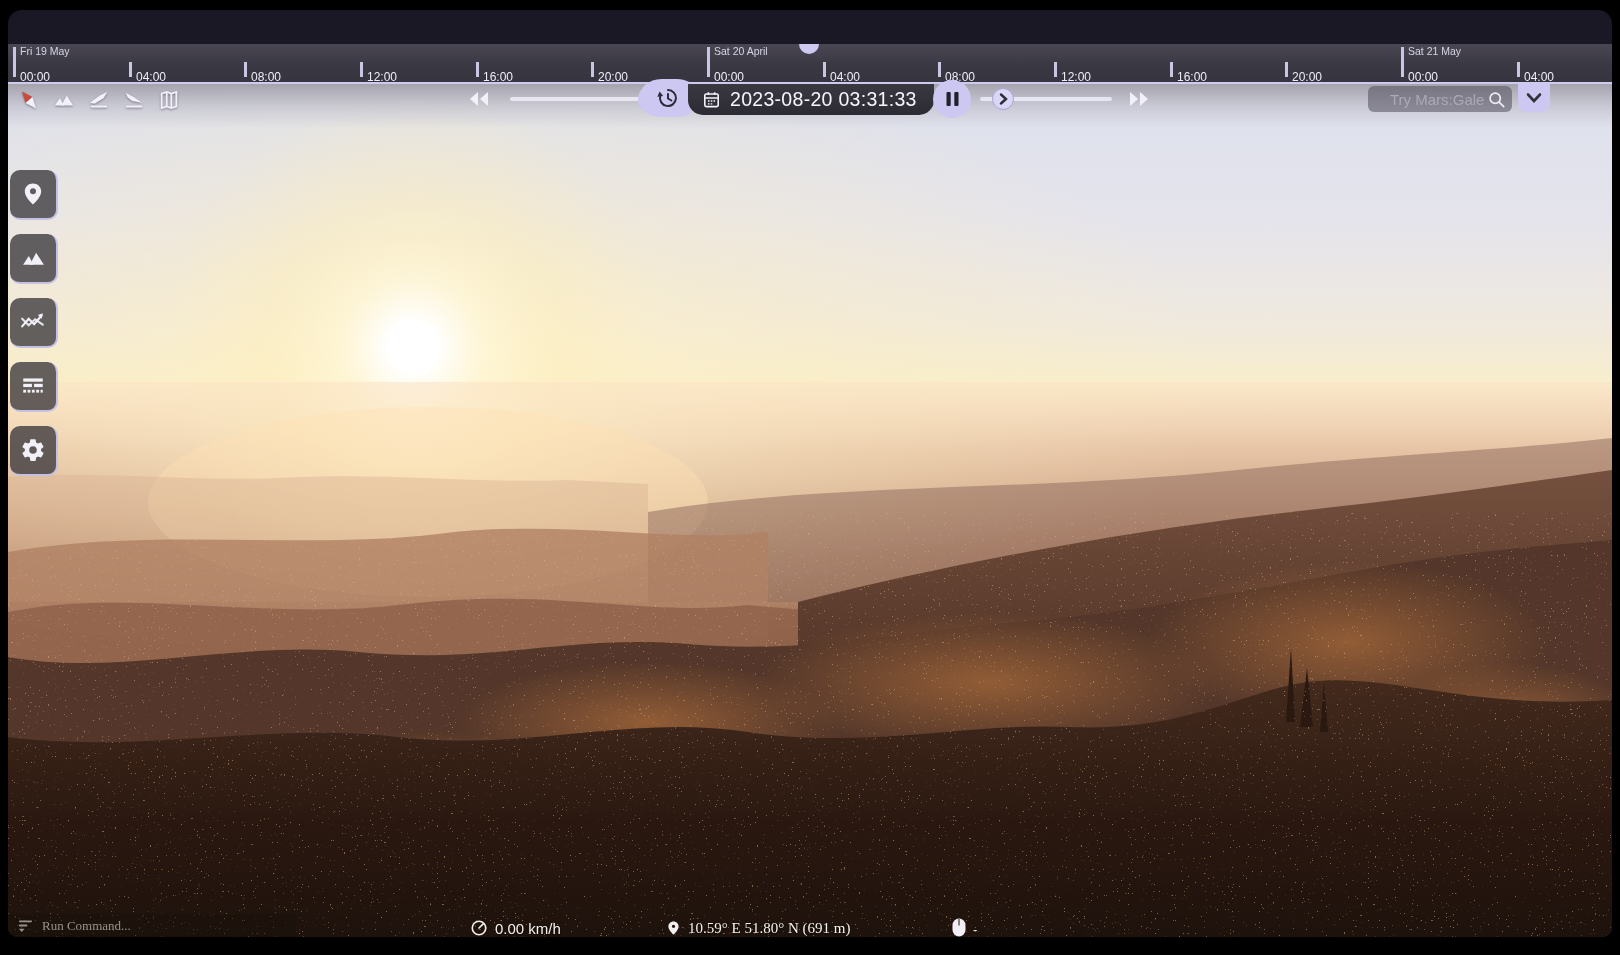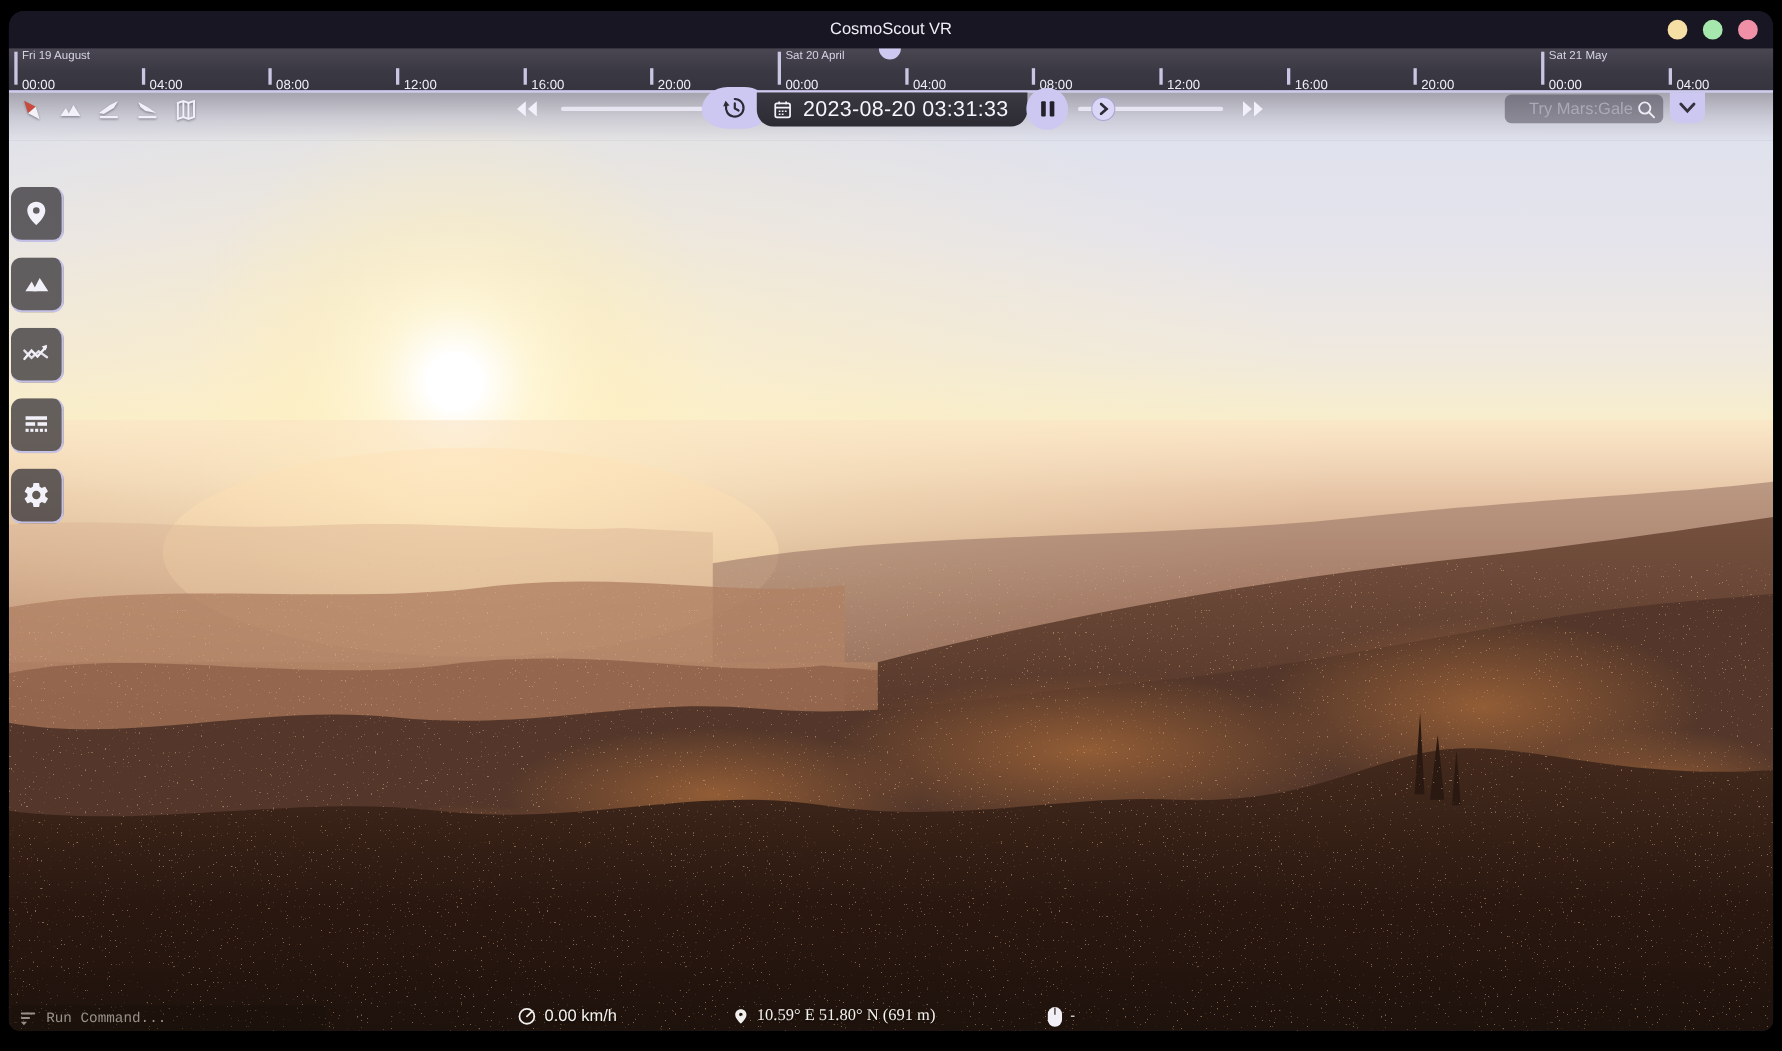--- a/index.html
+++ b/index.html
@@ -55,23 +55,23 @@
   
   .sidebar{position:absolute;left:2px;top:160px;display:flex;flex-direction:column;gap:14px;}
   .sbtn{width:48px;height:50px;border-radius:10px;background:rgba(58,55,60,.78);
     border-right:2px solid rgba(203,199,238,.95);border-bottom:2px solid rgba(203,199,238,.95);
     box-sizing:border-box;display:flex;align-items:center;justify-content:center;}
   
   .status-text{color:#f4f2ee;font-size:15px;text-shadow:0 1px 2px rgba(0,0,0,.6);white-space:nowrap;}
   .runbox{position:absolute;left:2px;top:904px;width:286px;height:23px;border-radius:4px;
     background:rgba(24,16,12,.42);display:flex;align-items:center;padding:0 8px;box-sizing:border-box;gap:7px;}
   .runbox input{flex:1;background:transparent;border:none;outline:none;color:#8b5cf6;
-    font-family:Liberation Mono, monospace;font-size:13px;}
+    font-family:Liberation Serif, serif;font-size:13px;}
   .runbox input::placeholder{color:#97918a;}
-  .sgroup{position:absolute;top:905px;height:22px;display:flex;align-items:flex-start;gap:7px;}
+  .sgroup{position:absolute;top:905px;height:22px;display:flex;align-items:flex-end;gap:7px;}
   .dlr{position:absolute;right:18px;bottom:4px;width:130px;height:92px;opacity:.78;}
 </style>
 </head>
 <body>
 
 <div class="window">
 
   <div class="scene">
     <svg width="1604" height="855" viewBox="0 0 1604 855" preserveAspectRatio="none">
       <defs>
@@ -138,33 +138,25 @@
       <ellipse cx="980" cy="600" rx="230" ry="70" fill="url(#patch)"></ellipse>
       <ellipse cx="1340" cy="560" rx="200" ry="80" fill="url(#patch)"></ellipse>
       <ellipse cx="420" cy="700" rx="150" ry="50" fill="url(#patch)"></ellipse>
       <ellipse cx="1500" cy="640" rx="130" ry="60" fill="url(#patch)"></ellipse>
       <path d="M0,655 C130,672 260,640 390,655 C520,670 620,632 740,650 C860,668 960,640 1060,645 C1180,650 1230,610 1300,600 C1380,590 1460,628 1604,618 L1604,855 L0,855 Z" fill="url(#fg)"></path>
       <path d="M1278,640 L1283,566 L1287,640 Z M1292,645 L1299,586 L1305,645 Z M1312,650 L1316,600 L1320,650 Z" fill="#2a1911"></path>
       <rect x="0" y="430" width="1604" height="425" filter="url(#speck)" opacity="0.5"></rect>
     </svg>
   </div>
 
-  <div class="titlebar">
-    <div class="title">CosmoScout VR</div>
-    <div class="dots">
-      <div class="dot" style="background: rgb(246, 223, 164);"></div>
-      <div class="dot" style="background: rgb(166, 231, 174);"></div>
-      <div class="dot" style="background: rgb(239, 144, 166);"></div>
-    </div>
-  </div>
 
   <div class="timeline">
     <div>
         <div class="tick day" style="left: 5px;">
-          <div class="day-label">Fri 19 August</div>
+          <div class="day-label">Fri 19 May</div>
           <div class="bar"></div>
           <div class="time-label">00:00</div>
         </div>
         <div class="tick" style="left: 121px;">
           <div class="bar"></div>
           <div class="time-label">04:00</div>
         </div>
         <div class="tick" style="left: 236px;">
           <div class="bar"></div>
           <div class="time-label">08:00</div>

